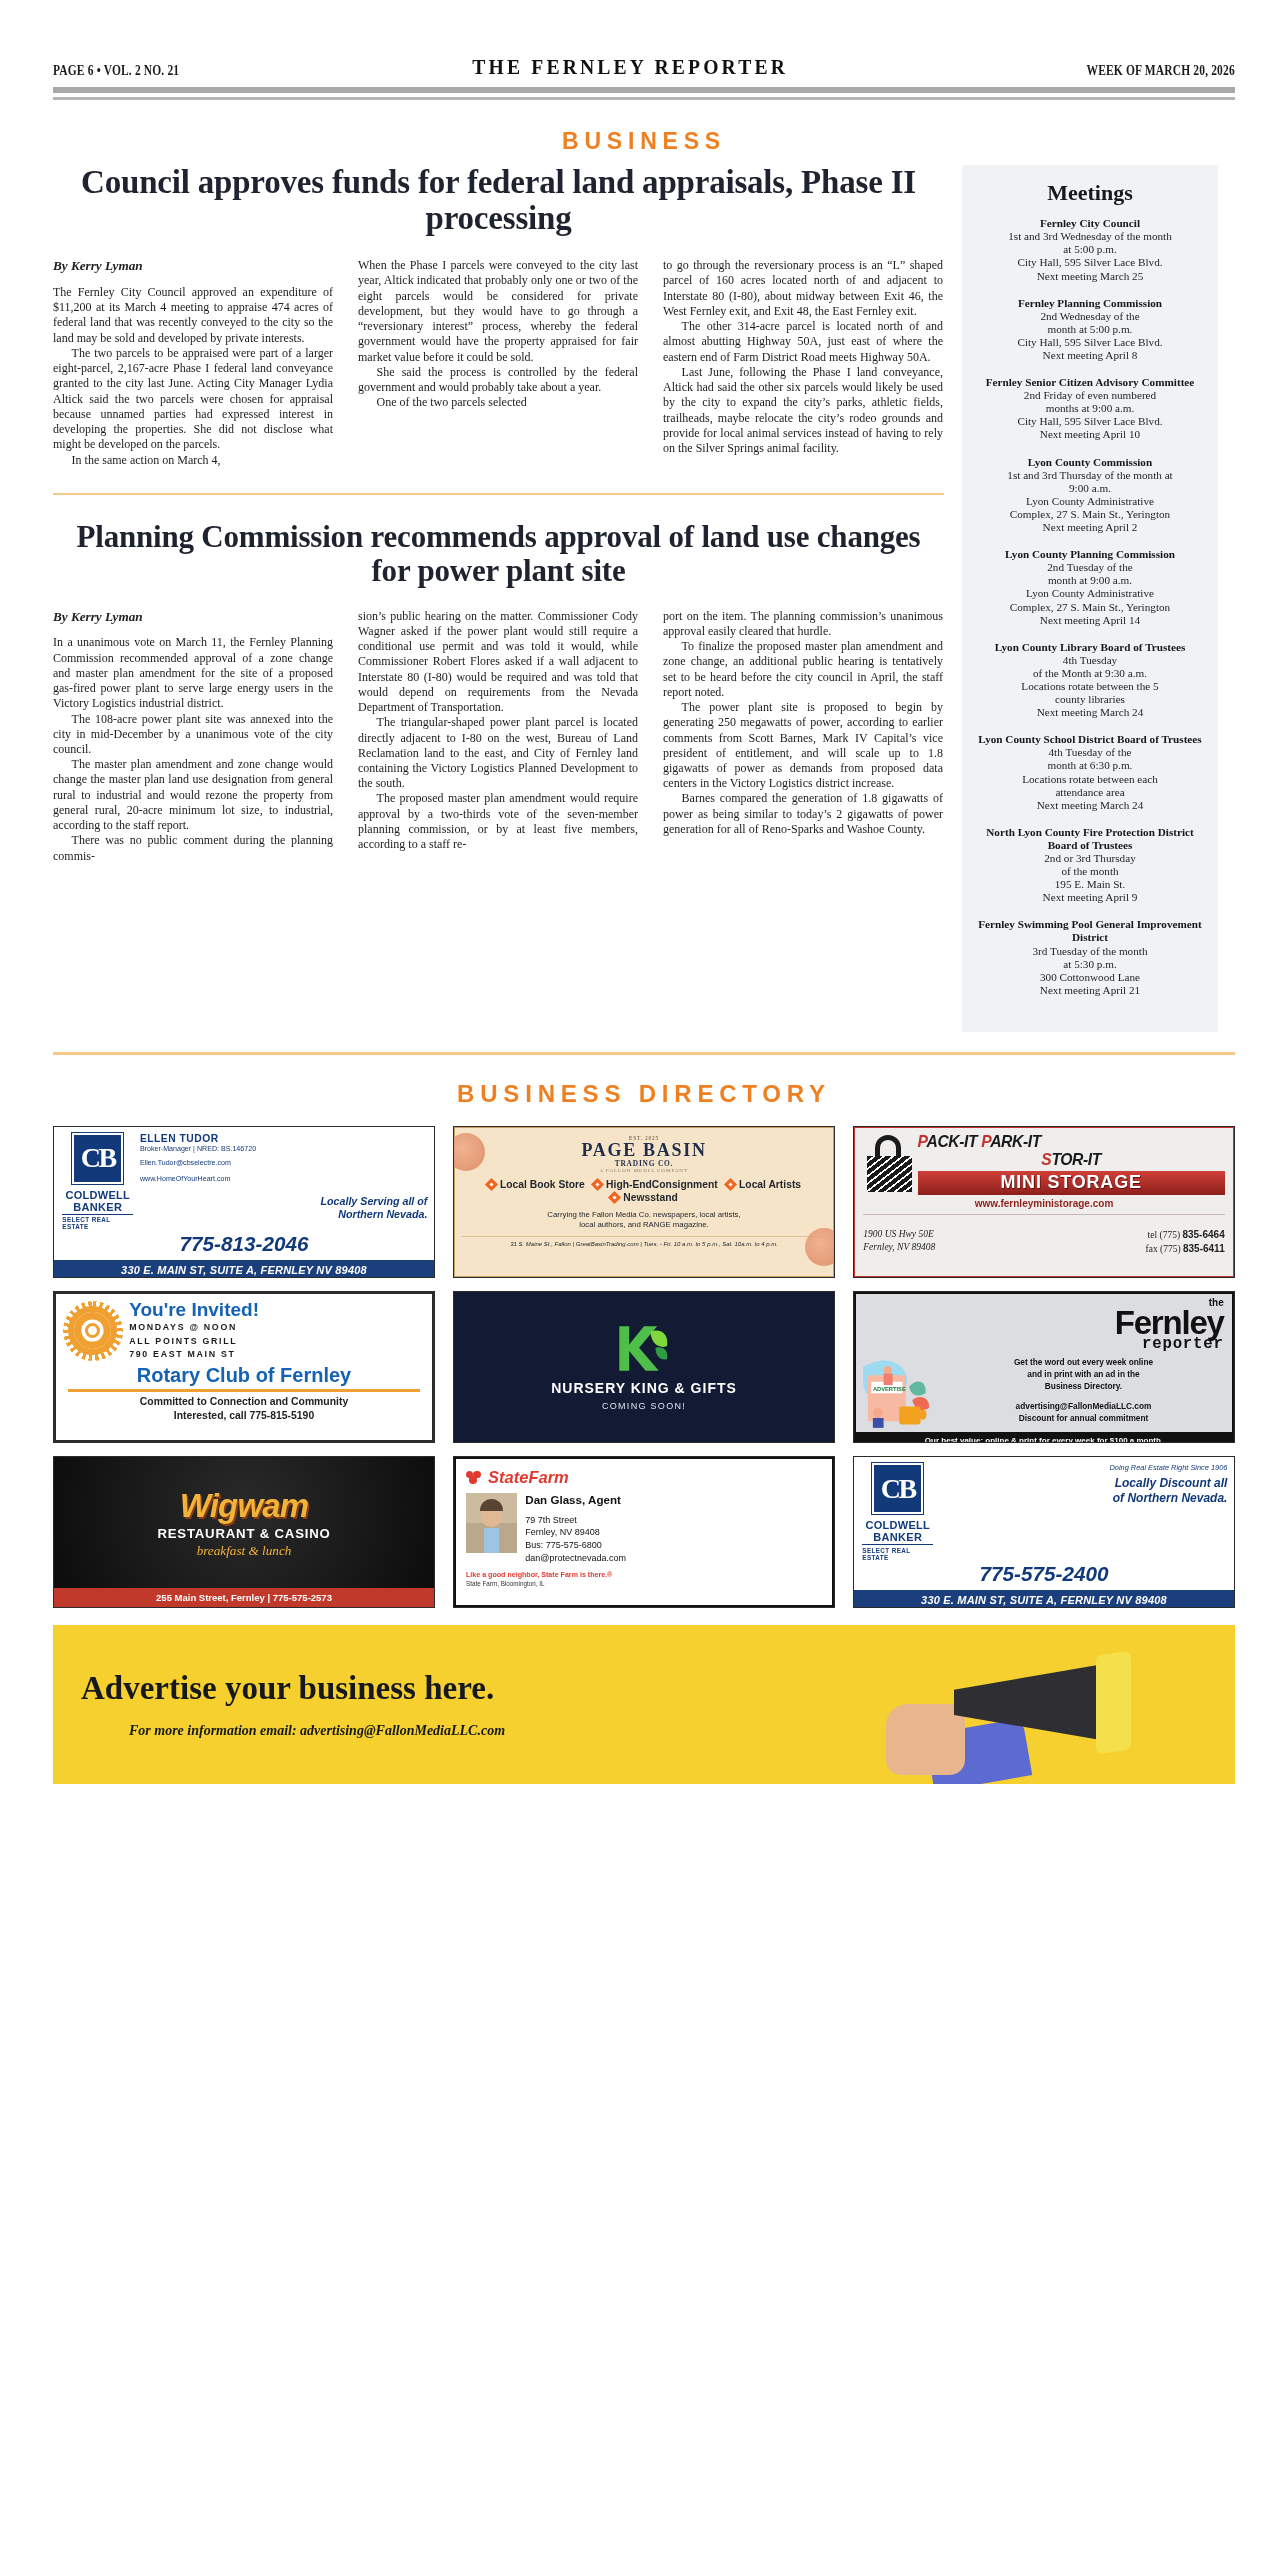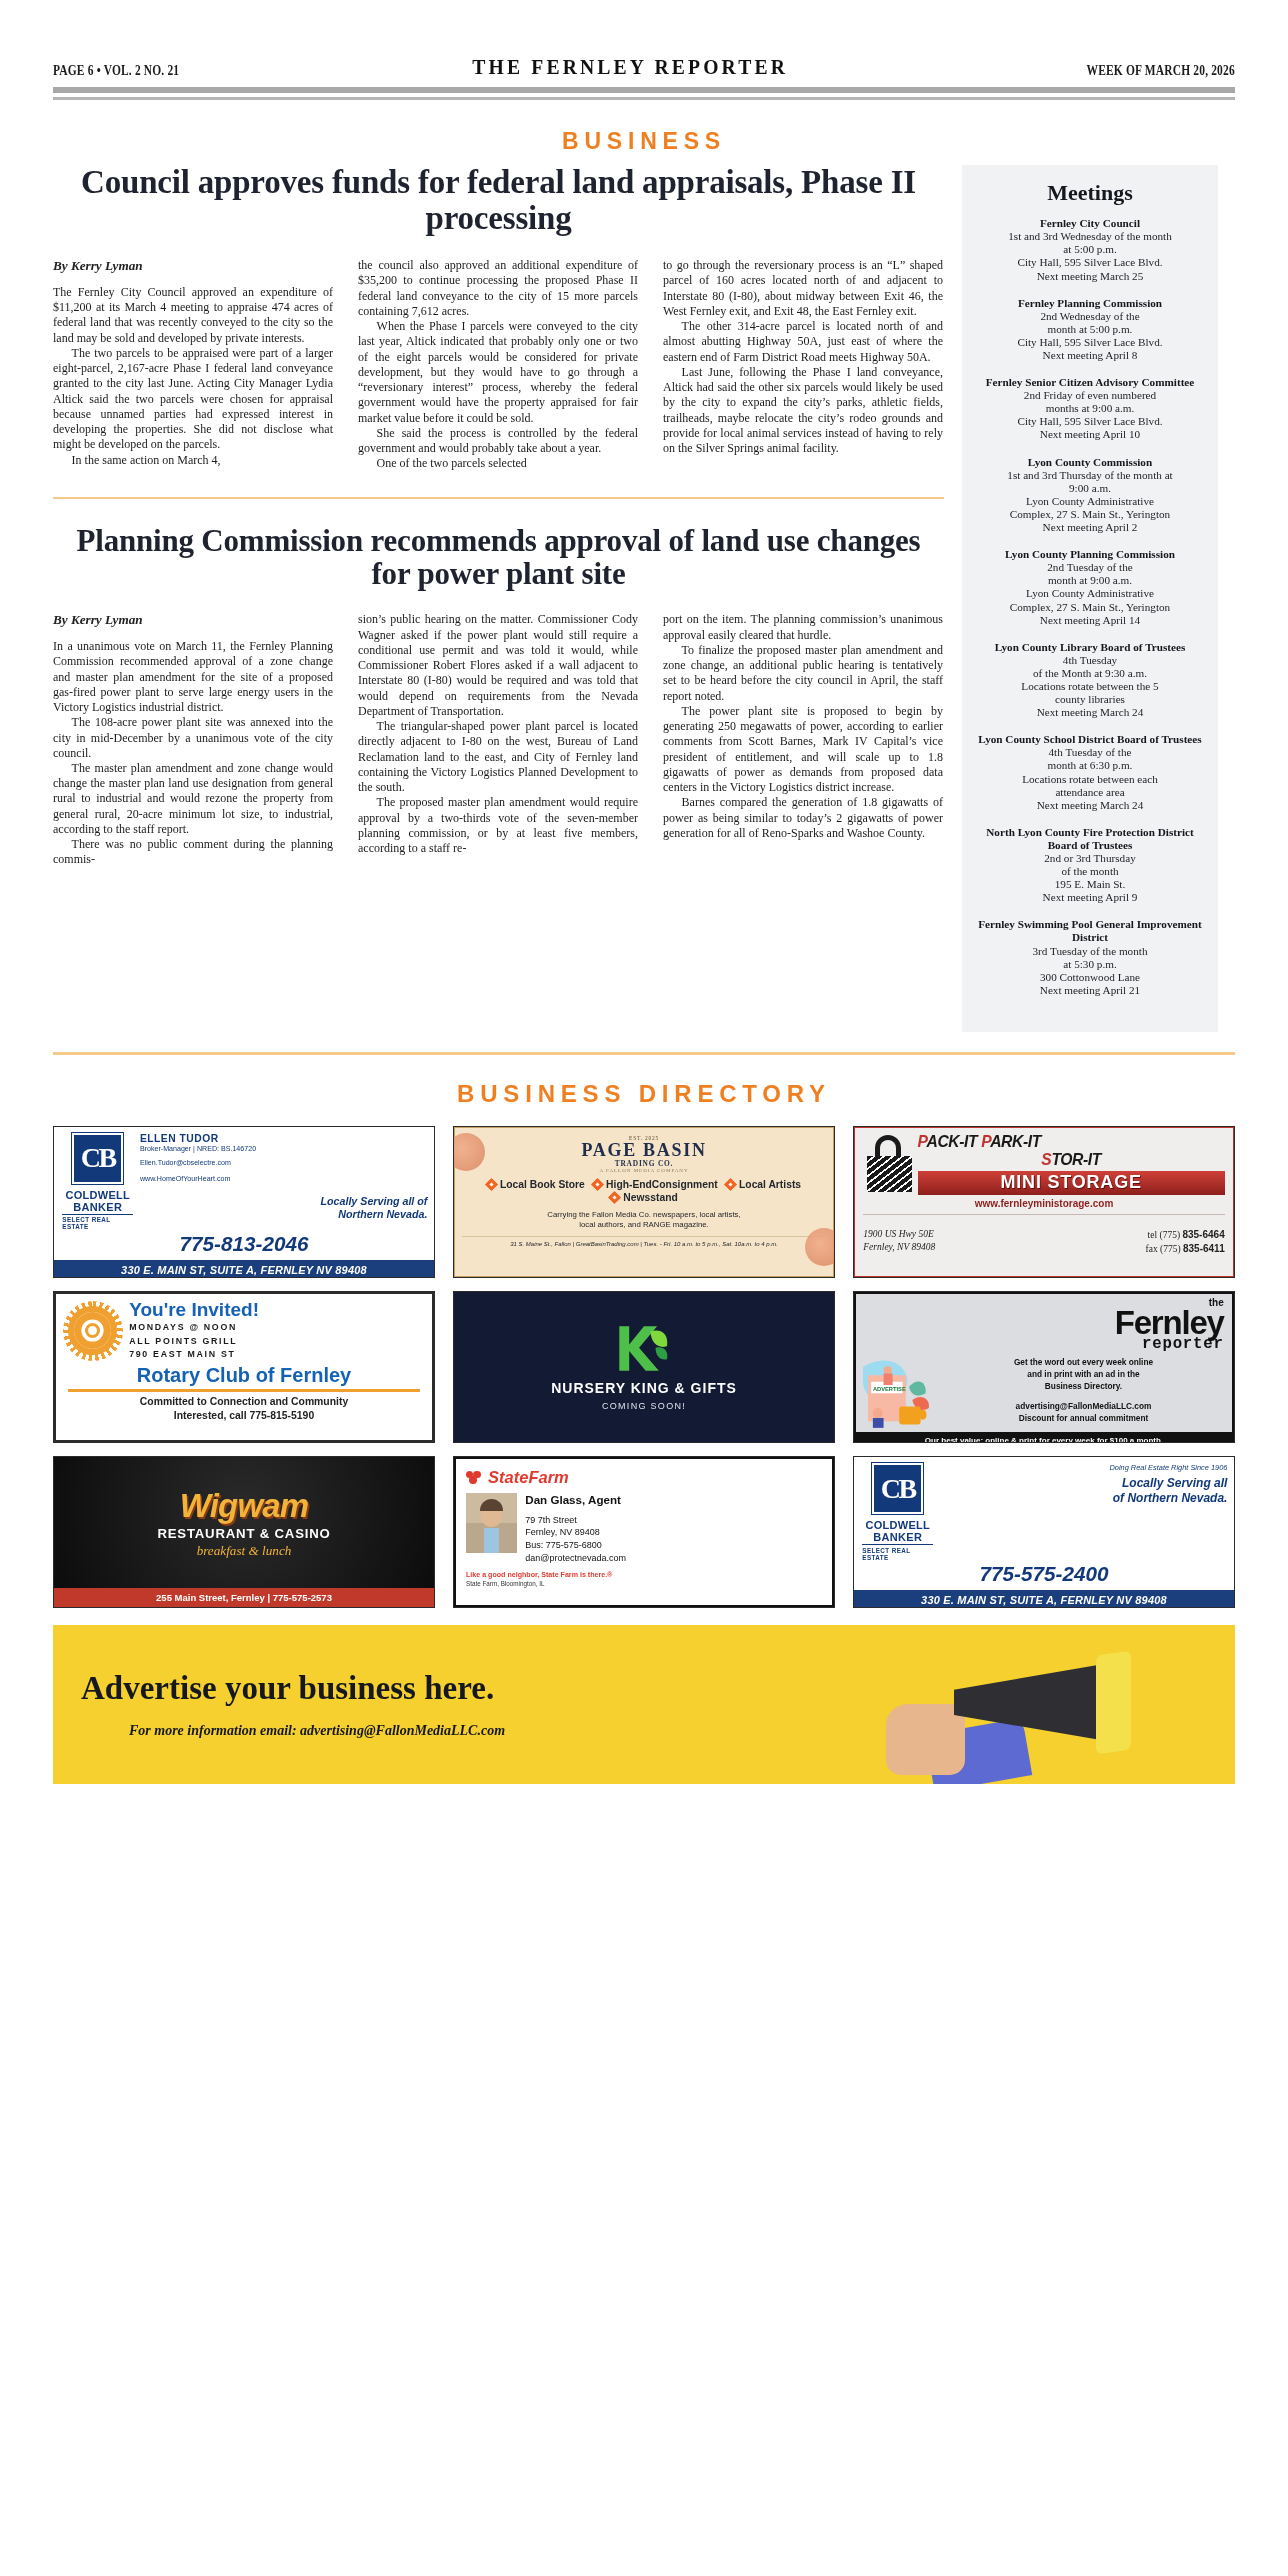--- a/index.html
+++ b/index.html
@@ -243,21 +243,20 @@
       <div class="article">
         <div class="headline">Council approves funds for federal land appraisals, Phase II processing</div>
         <div class="cols">
           <div class="col">
             <div class="byline">By Kerry Lyman</div>
             <p>The Fernley City Council approved an expenditure of $11,200 at its March 4 meeting to appraise 474 acres of federal land that was recently conveyed to the city so the land may be sold and developed by private interests.</p>
             <p>The two parcels to be appraised were part of a larger eight-parcel, 2,167-acre Phase I federal land conveyance granted to the city last June. Acting City Manager Lydia Altick said the two parcels were chosen for appraisal because unnamed parties had expressed interest in developing the properties. She did not disclose what might be developed on the parcels.</p>
             <p>In the same action on March 4,</p>
           </div>
           <div class="col">
-            <p>the council also approved an additional expenditure of $35,200 to continue processing the proposed Phase II federal land conveyance to the city of 15 more parcels containing 7,612 acres.</p>
             <p>When the Phase I parcels were conveyed to the city last year, Altick indicated that probably only one or two of the eight parcels would be considered for private development, but they would have to go through a “reversionary interest” process, whereby the federal government would have the property appraised for fair market value before it could be sold.</p>
             <p>She said the process is controlled by the federal government and would probably take about a year.</p>
             <p>One of the two parcels selected</p>
           </div>
           <div class="col">
             <p>to go through the reversionary process is an “L” shaped parcel of 160 acres located north of and adjacent to Interstate 80 (I-80), about midway between Exit 46, the West Fernley exit, and Exit 48, the East Fernley exit.</p>
             <p>The other 314-acre parcel is located north of and almost abutting Highway 50A, just east of where the eastern end of Farm District Road meets Highway 50A.</p>
             <p>Last June, following the Phase I land conveyance, Altick had said the other six parcels would likely be used by the city to expand the city’s parks, athletic fields, trailheads, maybe relocate the city’s rodeo grounds and provide for local animal services instead of having to rely on the Silver Springs animal facility.</p>
           </div>
         </div>
@@ -585,21 +584,21 @@
         <div class="cb-body">
           <div class="cb-logo">
             <div class="cb-mark">
               <span>CB</span>
             </div>
             <div class="cb-name">COLDWELL BANKER</div>
             <div class="cb-sub">SELECT REAL ESTATE</div>
           </div>
           <div class="cb-right">
             <div class="cb2-since">Doing Real Estate Right Since 1906</div>
-            <div class="cb2-tag">Locally Serving all</div>
+            <div class="cb2-tag">Locally Discount all</div>
             <div class="cb2-tag">of Northern Nevada.</div>
           </div>
         </div>
         <div class="cb-phone">775-575-2400</div>
         <div class="cb-bar">330 E. MAIN ST, SUITE A, FERNLEY NV 89408</div>
       </div>
     </div>
   </div>
 
   <div class="banner">

